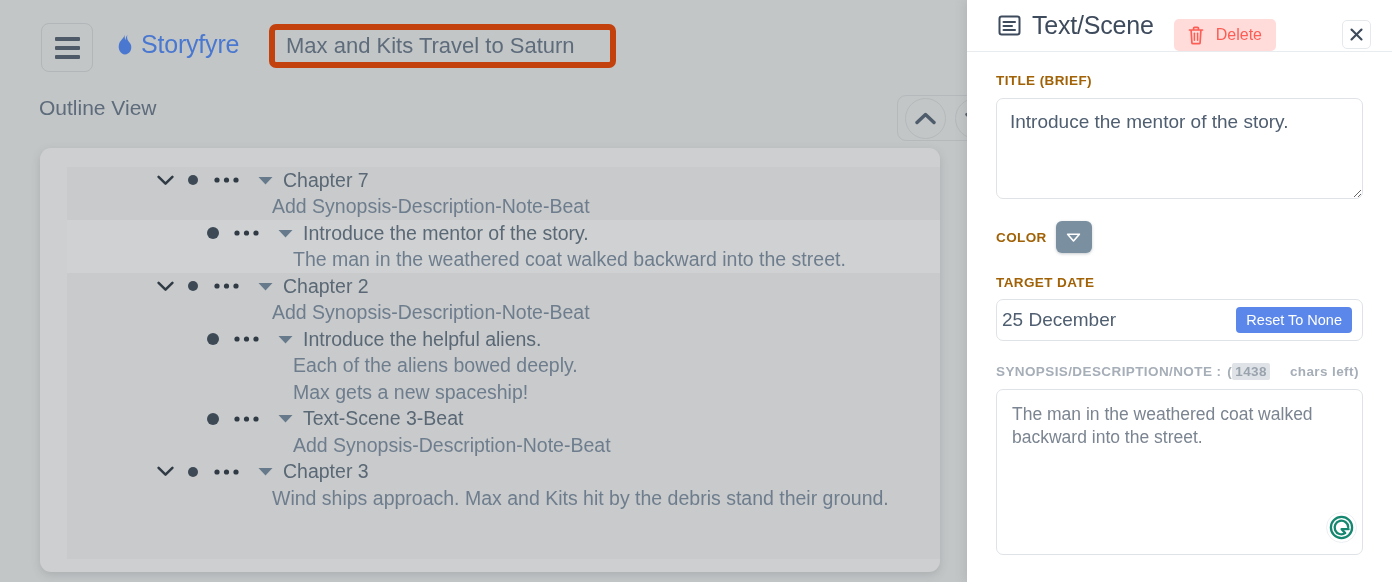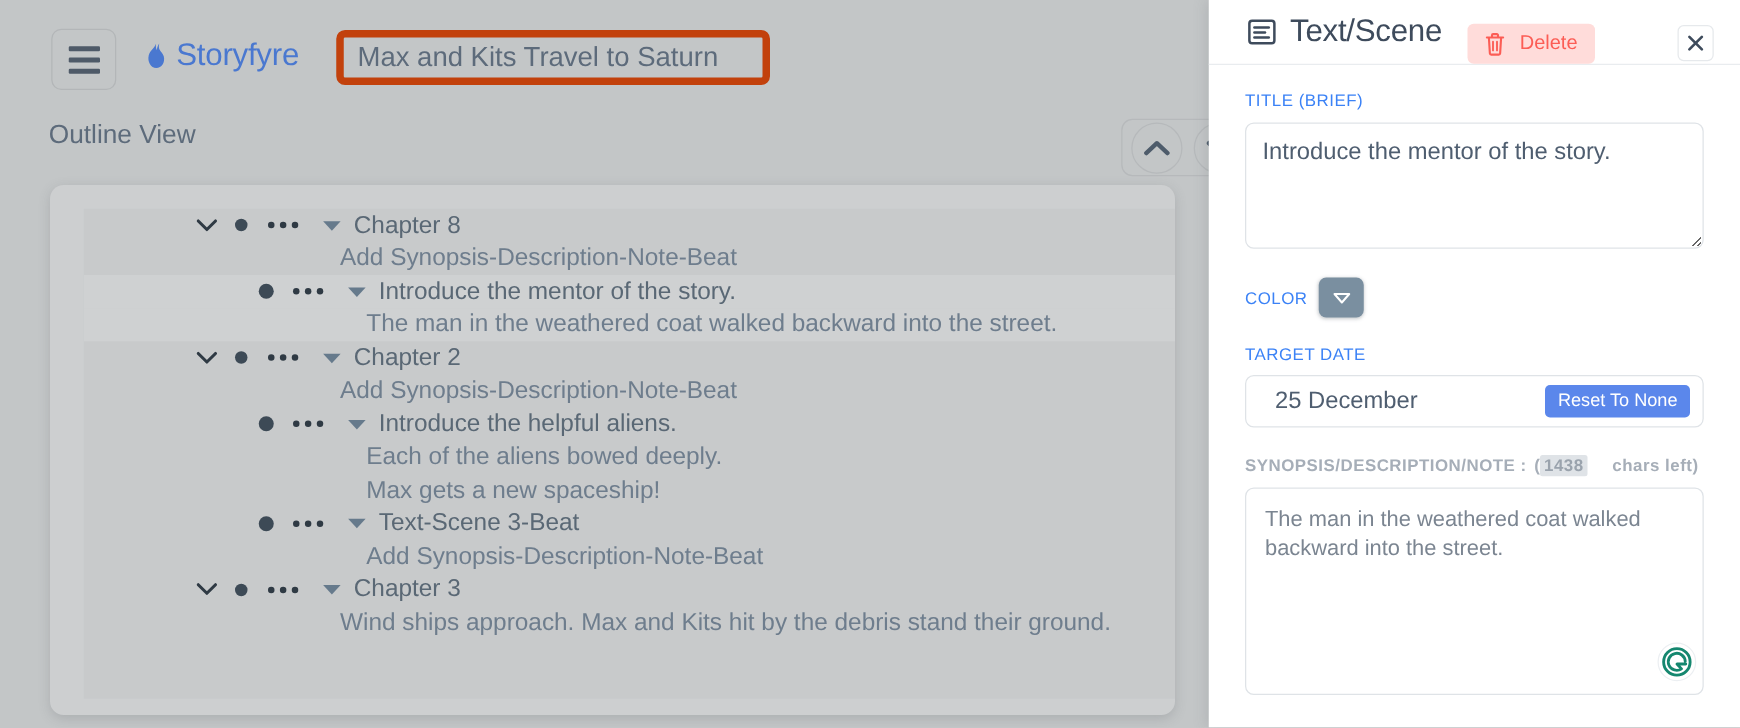--- a/index.html
+++ b/index.html
@@ -153,21 +153,21 @@
     width: 29px; height: 29px;
     border: 1px solid #e6e9ec; border-radius: 5px;
     background: #fff;
     display: flex; align-items: center; justify-content: center;
     cursor: pointer;
   }
 
   .panel-body { padding: 0 29px; position: relative; }
 
   .field-label {
-    font-size: 13.5px; color: #3b82f6; font-weight: 400;
+    font-size: 13.5px; color: #a16207; font-weight: 700;
     letter-spacing: 0.4px;
     text-transform: uppercase;
   }
   .label-title { margin-top: 21px; }
 
   .title-textarea {
     margin-top: 10px;
     width: 367px; height: 101px;
     border: 1px solid #dfe3e7; border-radius: 7px;
     font-family: "Liberation Sans", sans-serif;
@@ -191,21 +191,21 @@
     cursor: pointer;
   }
 
   .label-target { margin-top: 22px; display: block; }
 
   .date-field {
     margin-top: 9px;
     width: 367px; height: 42px;
     border: 1px solid #dfe3e7; border-radius: 7px;
     display: flex; align-items: center;
-    padding: 0 10px 0 23px;
+    padding: 0 10px 0 5px;
     background: #fff;
   }
   .date-value {
     flex: 1; font-size: 19px; color: #4f5e70;
   }
   .reset-btn {
     height: 26px; padding: 0 10px;
     background: #5b87eb; border: none; border-radius: 4px;
     color: #fff; font-size: 14.5px;
     font-family: "Liberation Sans", sans-serif;
@@ -307,21 +307,21 @@
                   <circle cx="13.5" cy="4" r="2.6" fill="#2f3a44"></circle>
                   <circle cx="23" cy="4" r="2.6" fill="#2f3a44"></circle>
                 </svg>
               </span>
               <span class="ic ic-tri">
                 <svg width="17" height="11" viewBox="0 0 17 11">
                   <path d="M1.5 2 L15.5 2 L8.5 9.5 Z" fill="#667a8c"></path>
                 </svg>
               </span>
             </span>
-            <span class="node-label chapter">Chapter 8</span>
+            <span class="node-label chapter">Chapter 7</span>
           </div>
           <div class="sub-row">
             <span style="display:inline-block;width:205px;flex:none"></span>
             <span class="sub-text">Add Synopsis-Description-Note-Beat</span>
           </div>
           <div class="tree-row selected">
             <span style="display:inline-block;width:132px;flex:none"></span>
             <span class="row-icons">
               <span class="ic ic-bullet">
                 <svg width="14" height="14" viewBox="0 0 14 14">

